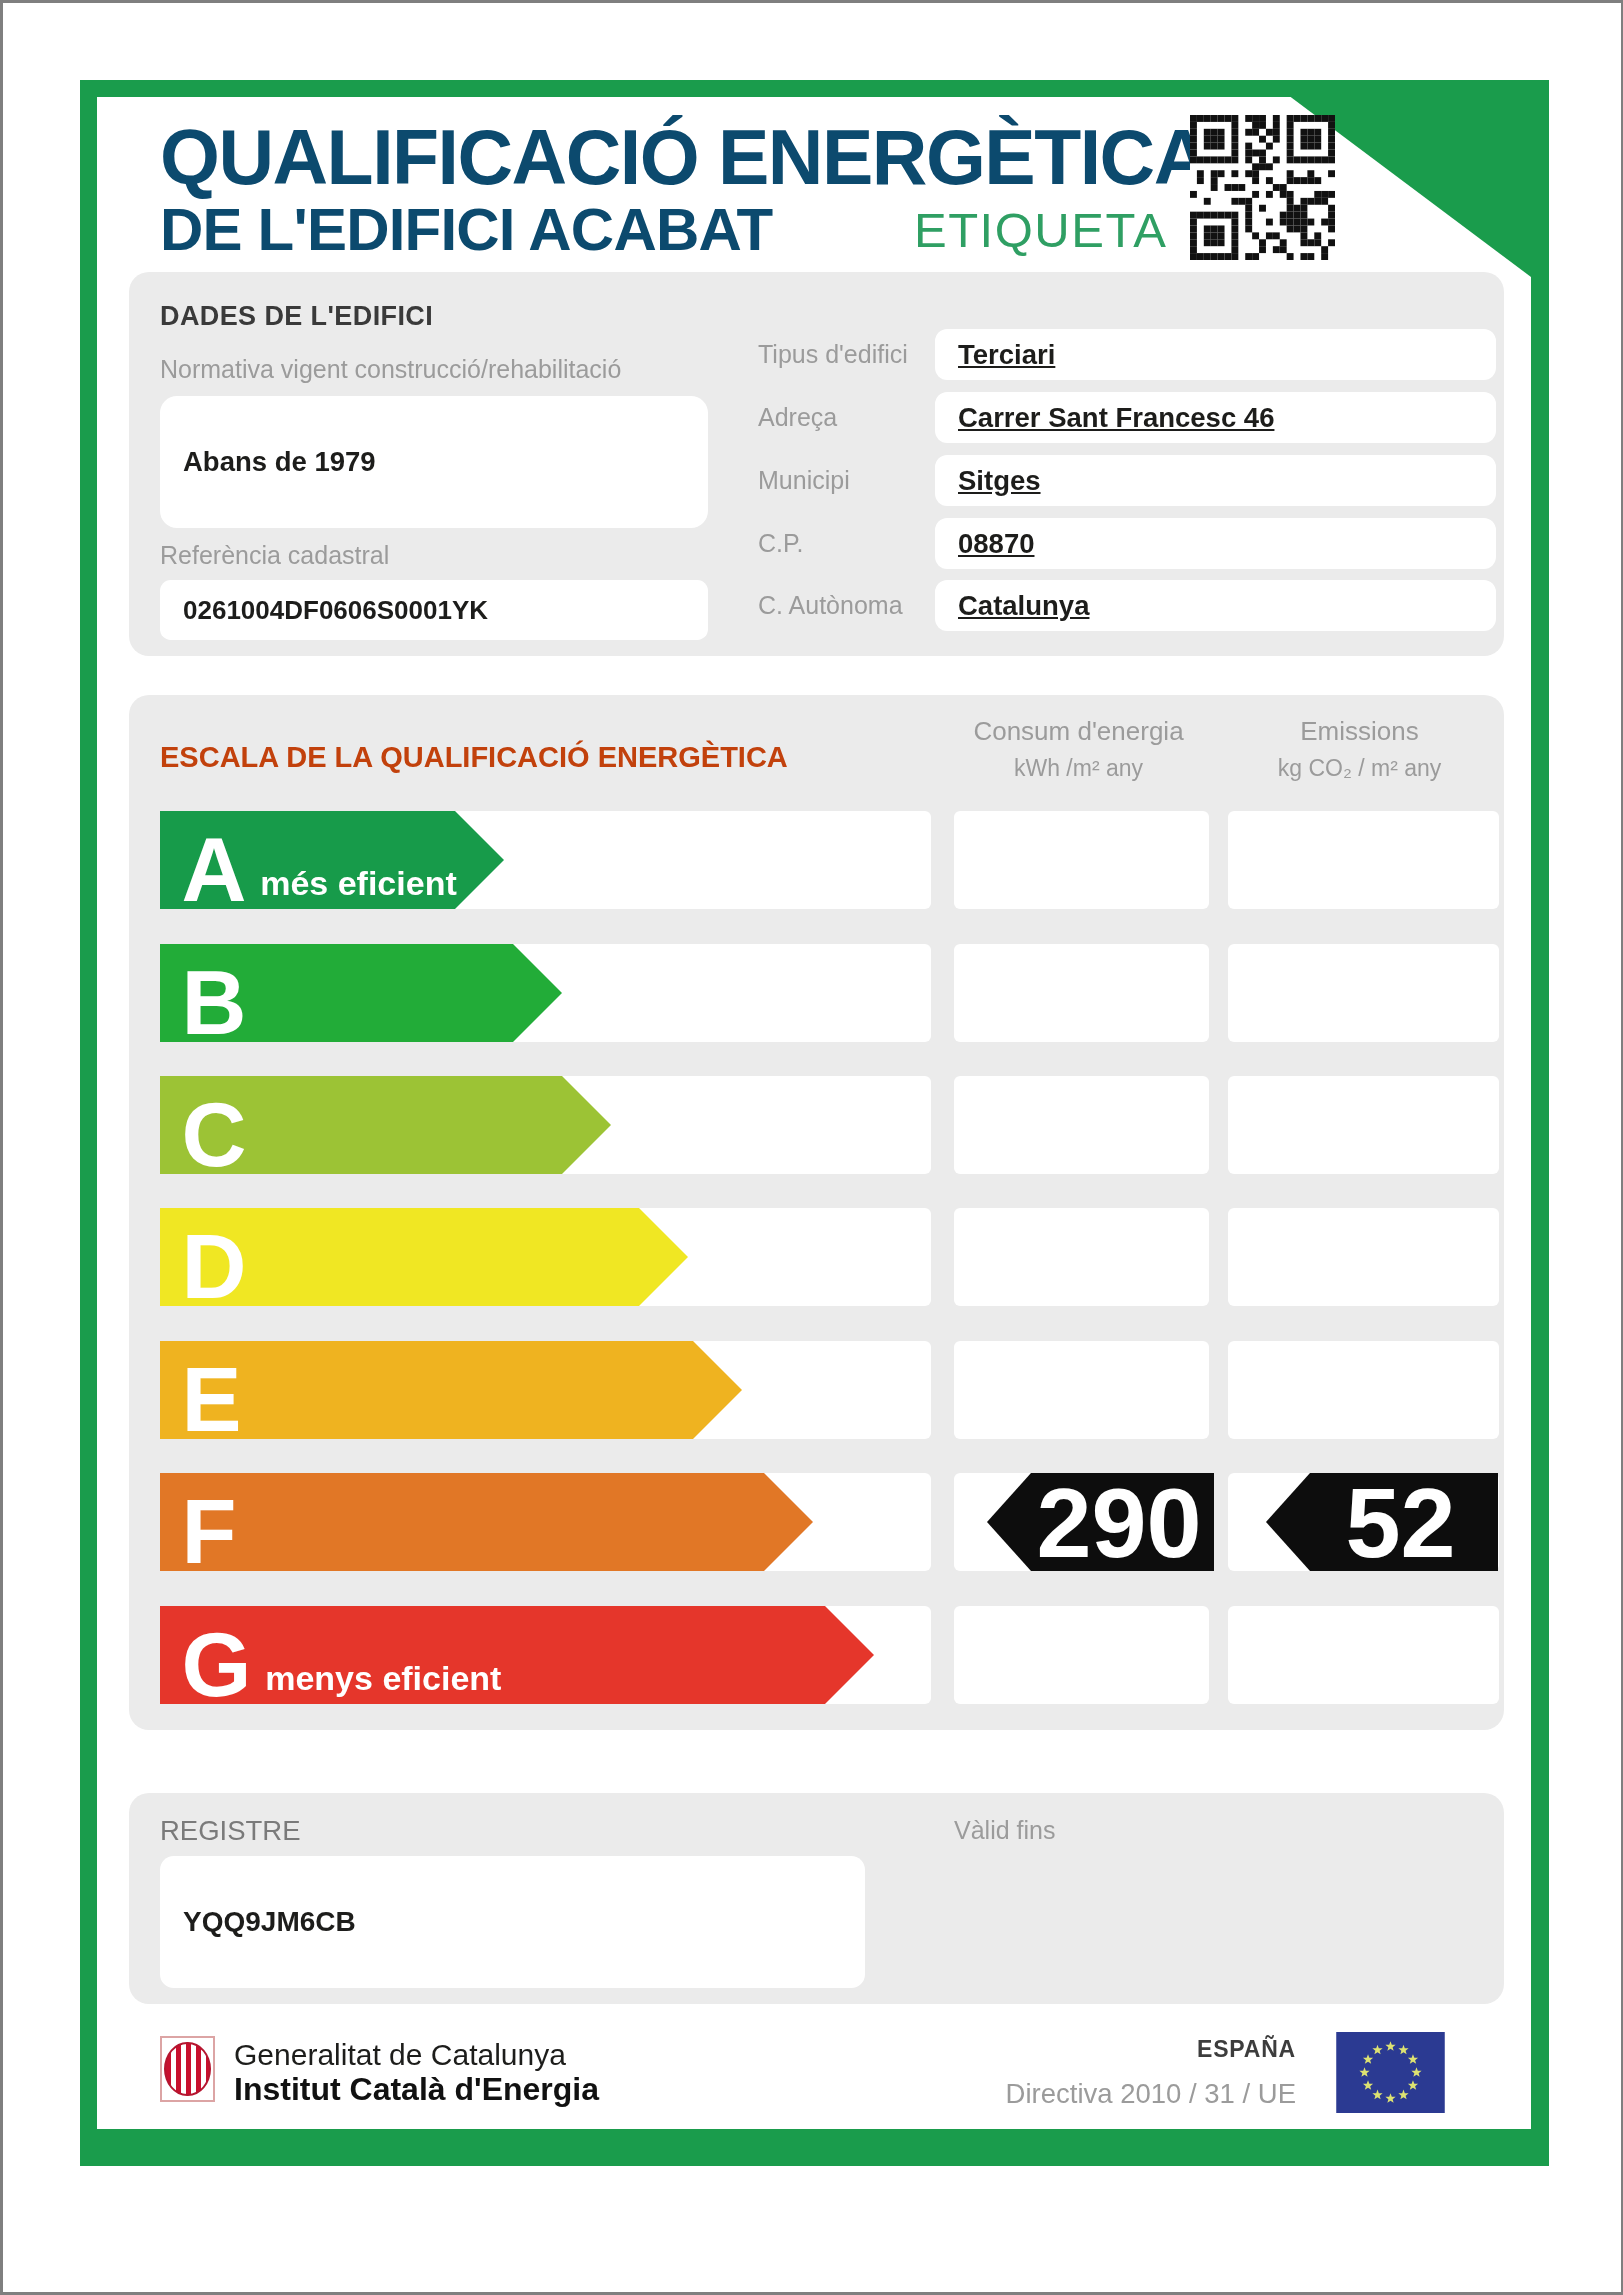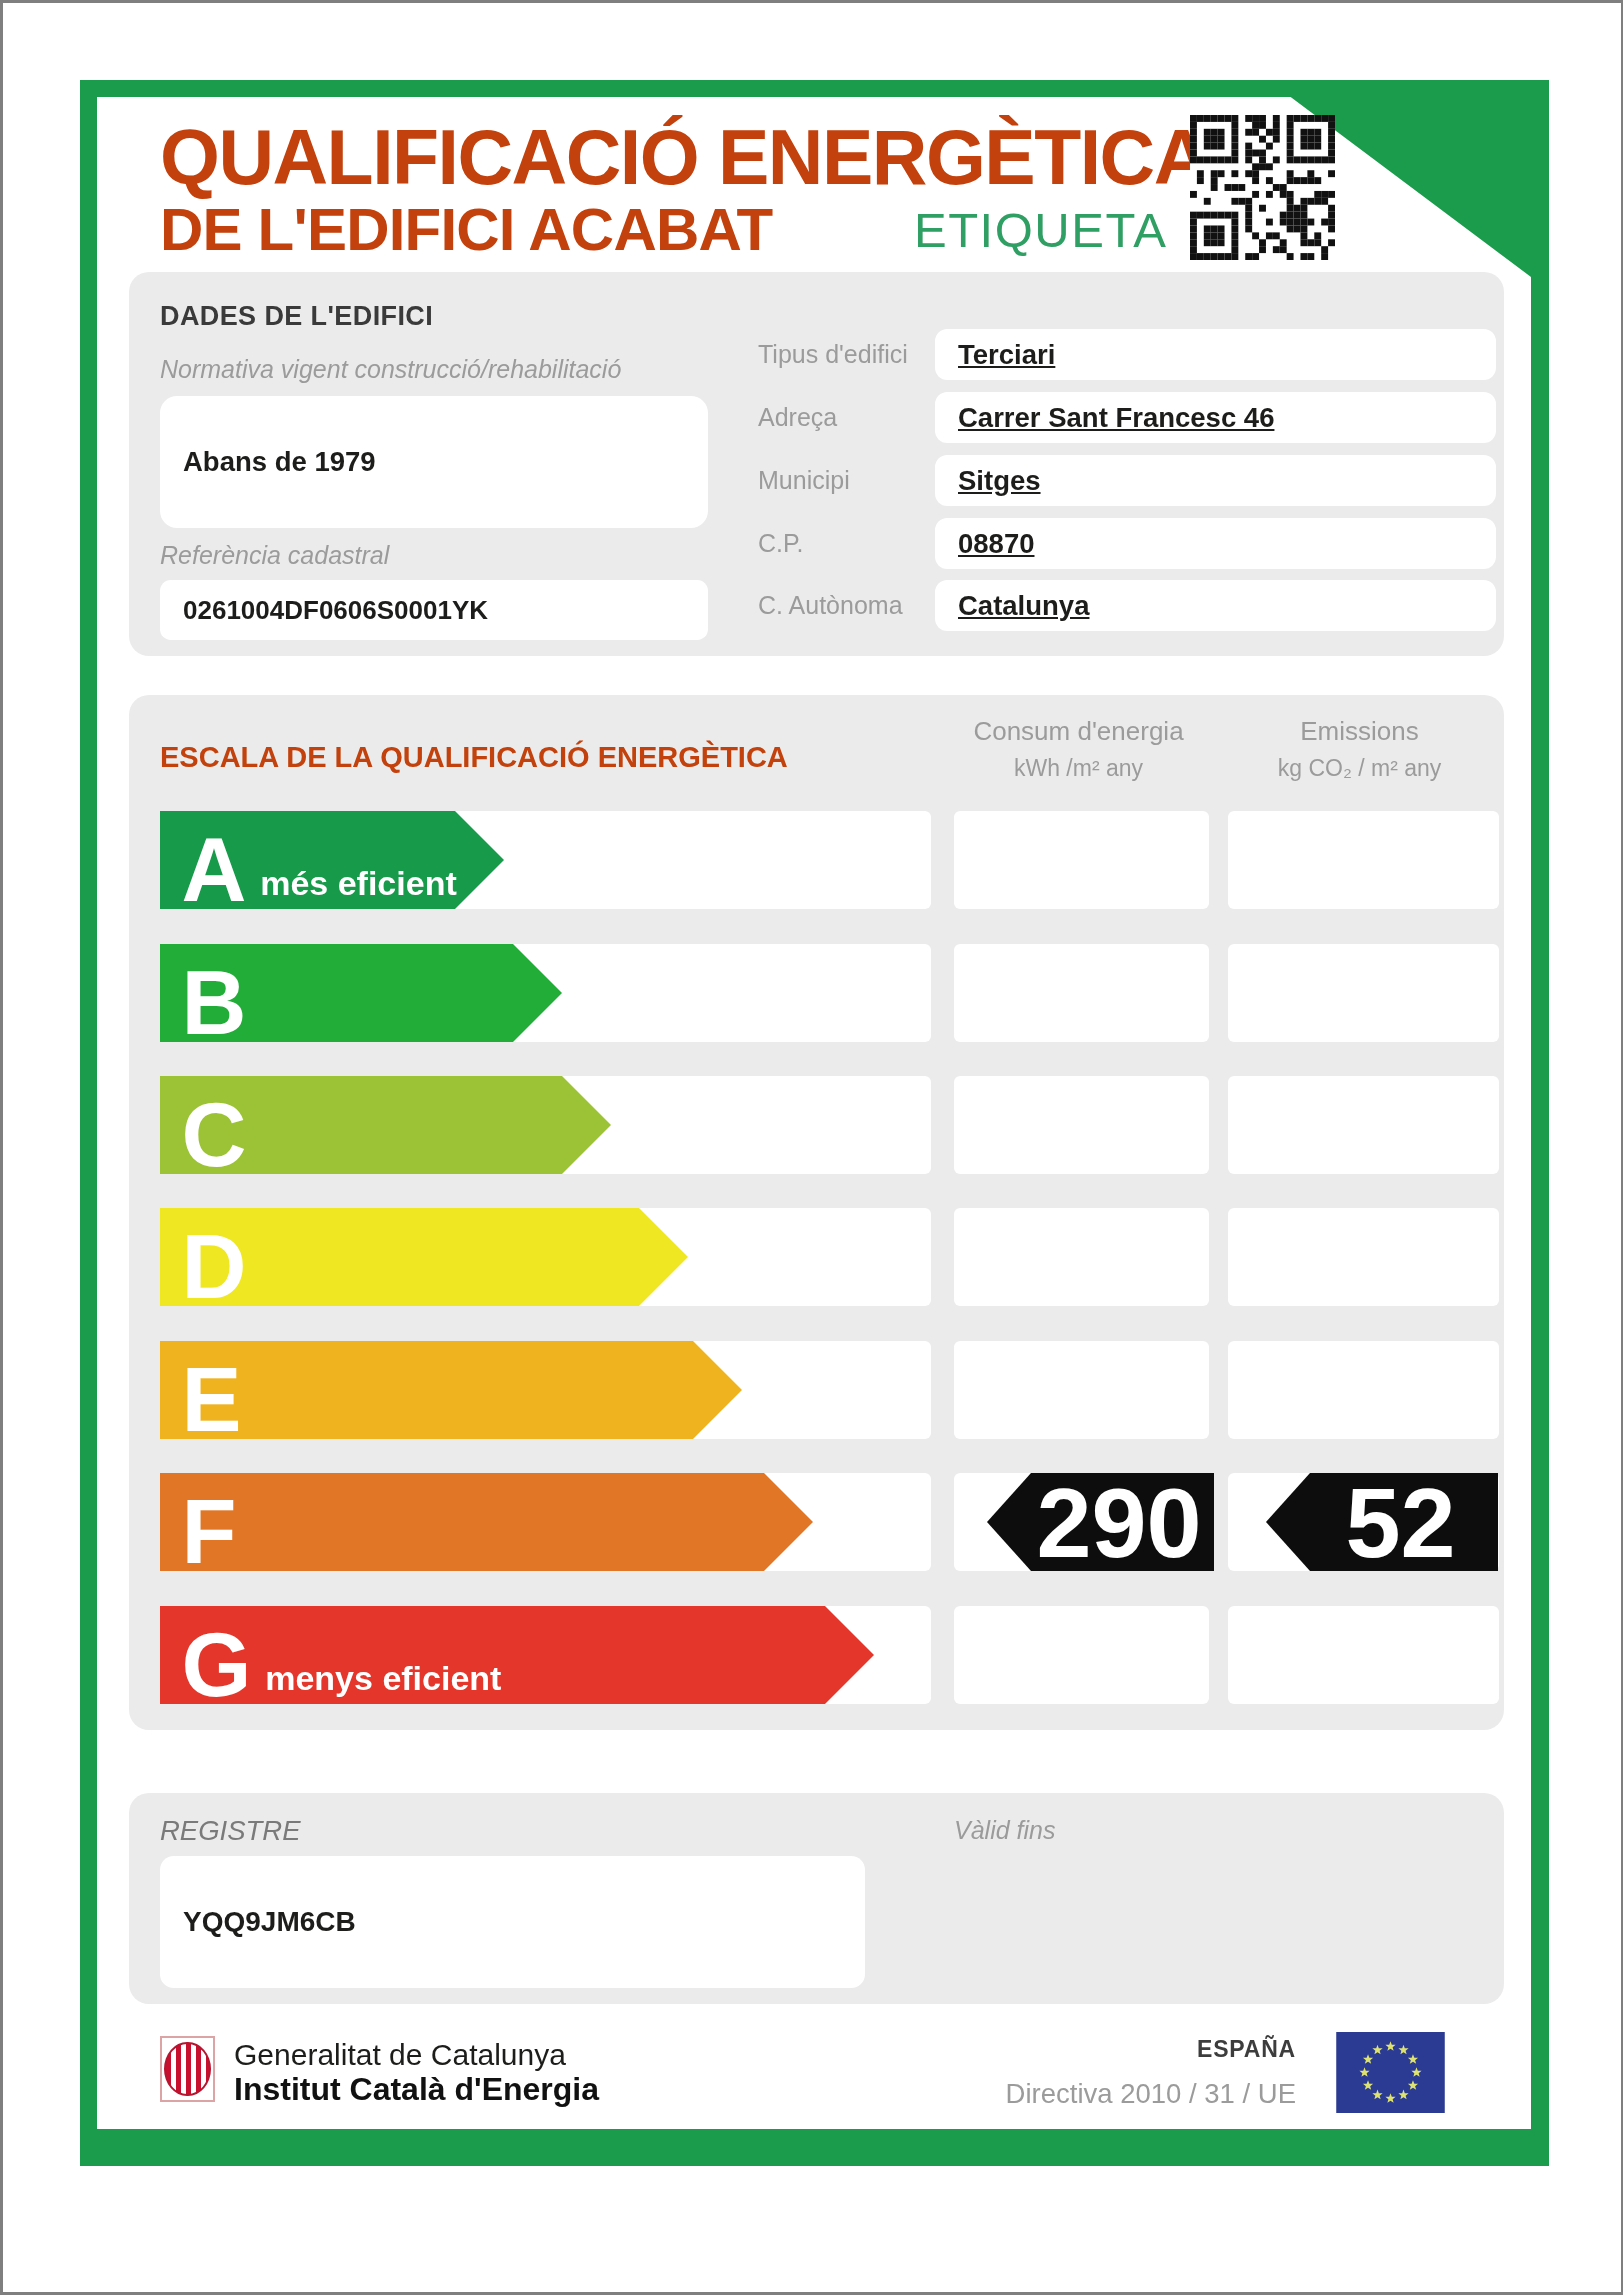--- a/index.html
+++ b/index.html
@@ -19,36 +19,36 @@
     box-sizing:border-box;
     border-style:solid;border-color:#1a9c4c;
     border-width:17px 18.4px 37px 17px;
   }
   .corner-triangle{
     position:absolute;left:1285px;top:92px;width:243px;height:182px;
     background:#1a9c4c;
     clip-path:polygon(0 0,100% 0,100% 100%);
   }
   
-  .title{position:absolute;left:157px;top:115px;color:#c2410c;font-weight:bold;}
+  .title{position:absolute;left:157px;top:115px;color:#0c4a6e;font-weight:bold;}
   .title .l1{font-size:77px;line-height:78px;letter-spacing:-1.5px;}
   .title .l2{font-size:60px;line-height:67px;letter-spacing:-0.8px;}
   .etiqueta{
     position:absolute;left:911px;top:200px;
     font-size:49px;line-height:54px;font-weight:400;
     color:#2f9f63;letter-spacing:1.5px;
   }
   .qr{position:absolute;left:1187px;top:112px;width:145px;height:145px;background:#fff;}
   
   .panel{position:absolute;left:126px;width:1375px;background:#ebebeb;border-radius:20px;}
   .panel-dades{top:269px;height:384px;}
   .panel-escala{top:692px;height:1035px;}
   .panel-registre{top:1790px;height:211px;}
   .sec-title{position:absolute;font-weight:bold;color:#3a3a3a;font-size:27px;line-height:31px;letter-spacing:0.4px;}
-  .lbl{position:absolute;color:#9b9b9b;font-size:25px;line-height:29px;font-style:italic;}
+  .lbl{position:absolute;color:#9b9b9b;font-size:25px;line-height:29px;}
   .box{position:absolute;background:#ffffff;border-radius:15.3px;display:flex;align-items:center;}
   .box .v{font-weight:bold;font-size:27.5px;color:#1d1d1b;padding-left:23px;white-space:nowrap;}
   
   .b-row-label{position:absolute;left:629px;color:#9b9b9b;font-size:25px;height:51px;display:flex;align-items:center;white-space:nowrap;}
   .b-row-box{position:absolute;left:806px;width:561px;height:51px;border-radius:12.2px;text-decoration:underline;}
   
   .esc-title{left:31px;top:47px;font-size:29px;letter-spacing:0;color:#c2410c;}
   .colhead{position:absolute;top:21.4px;width:383px;text-align:center;color:#9b9b9b;}
   .colhead .h1{font-size:26px;line-height:31px;}
   .colhead .h2{font-size:23px;line-height:26px;margin-top:7.7px;}

